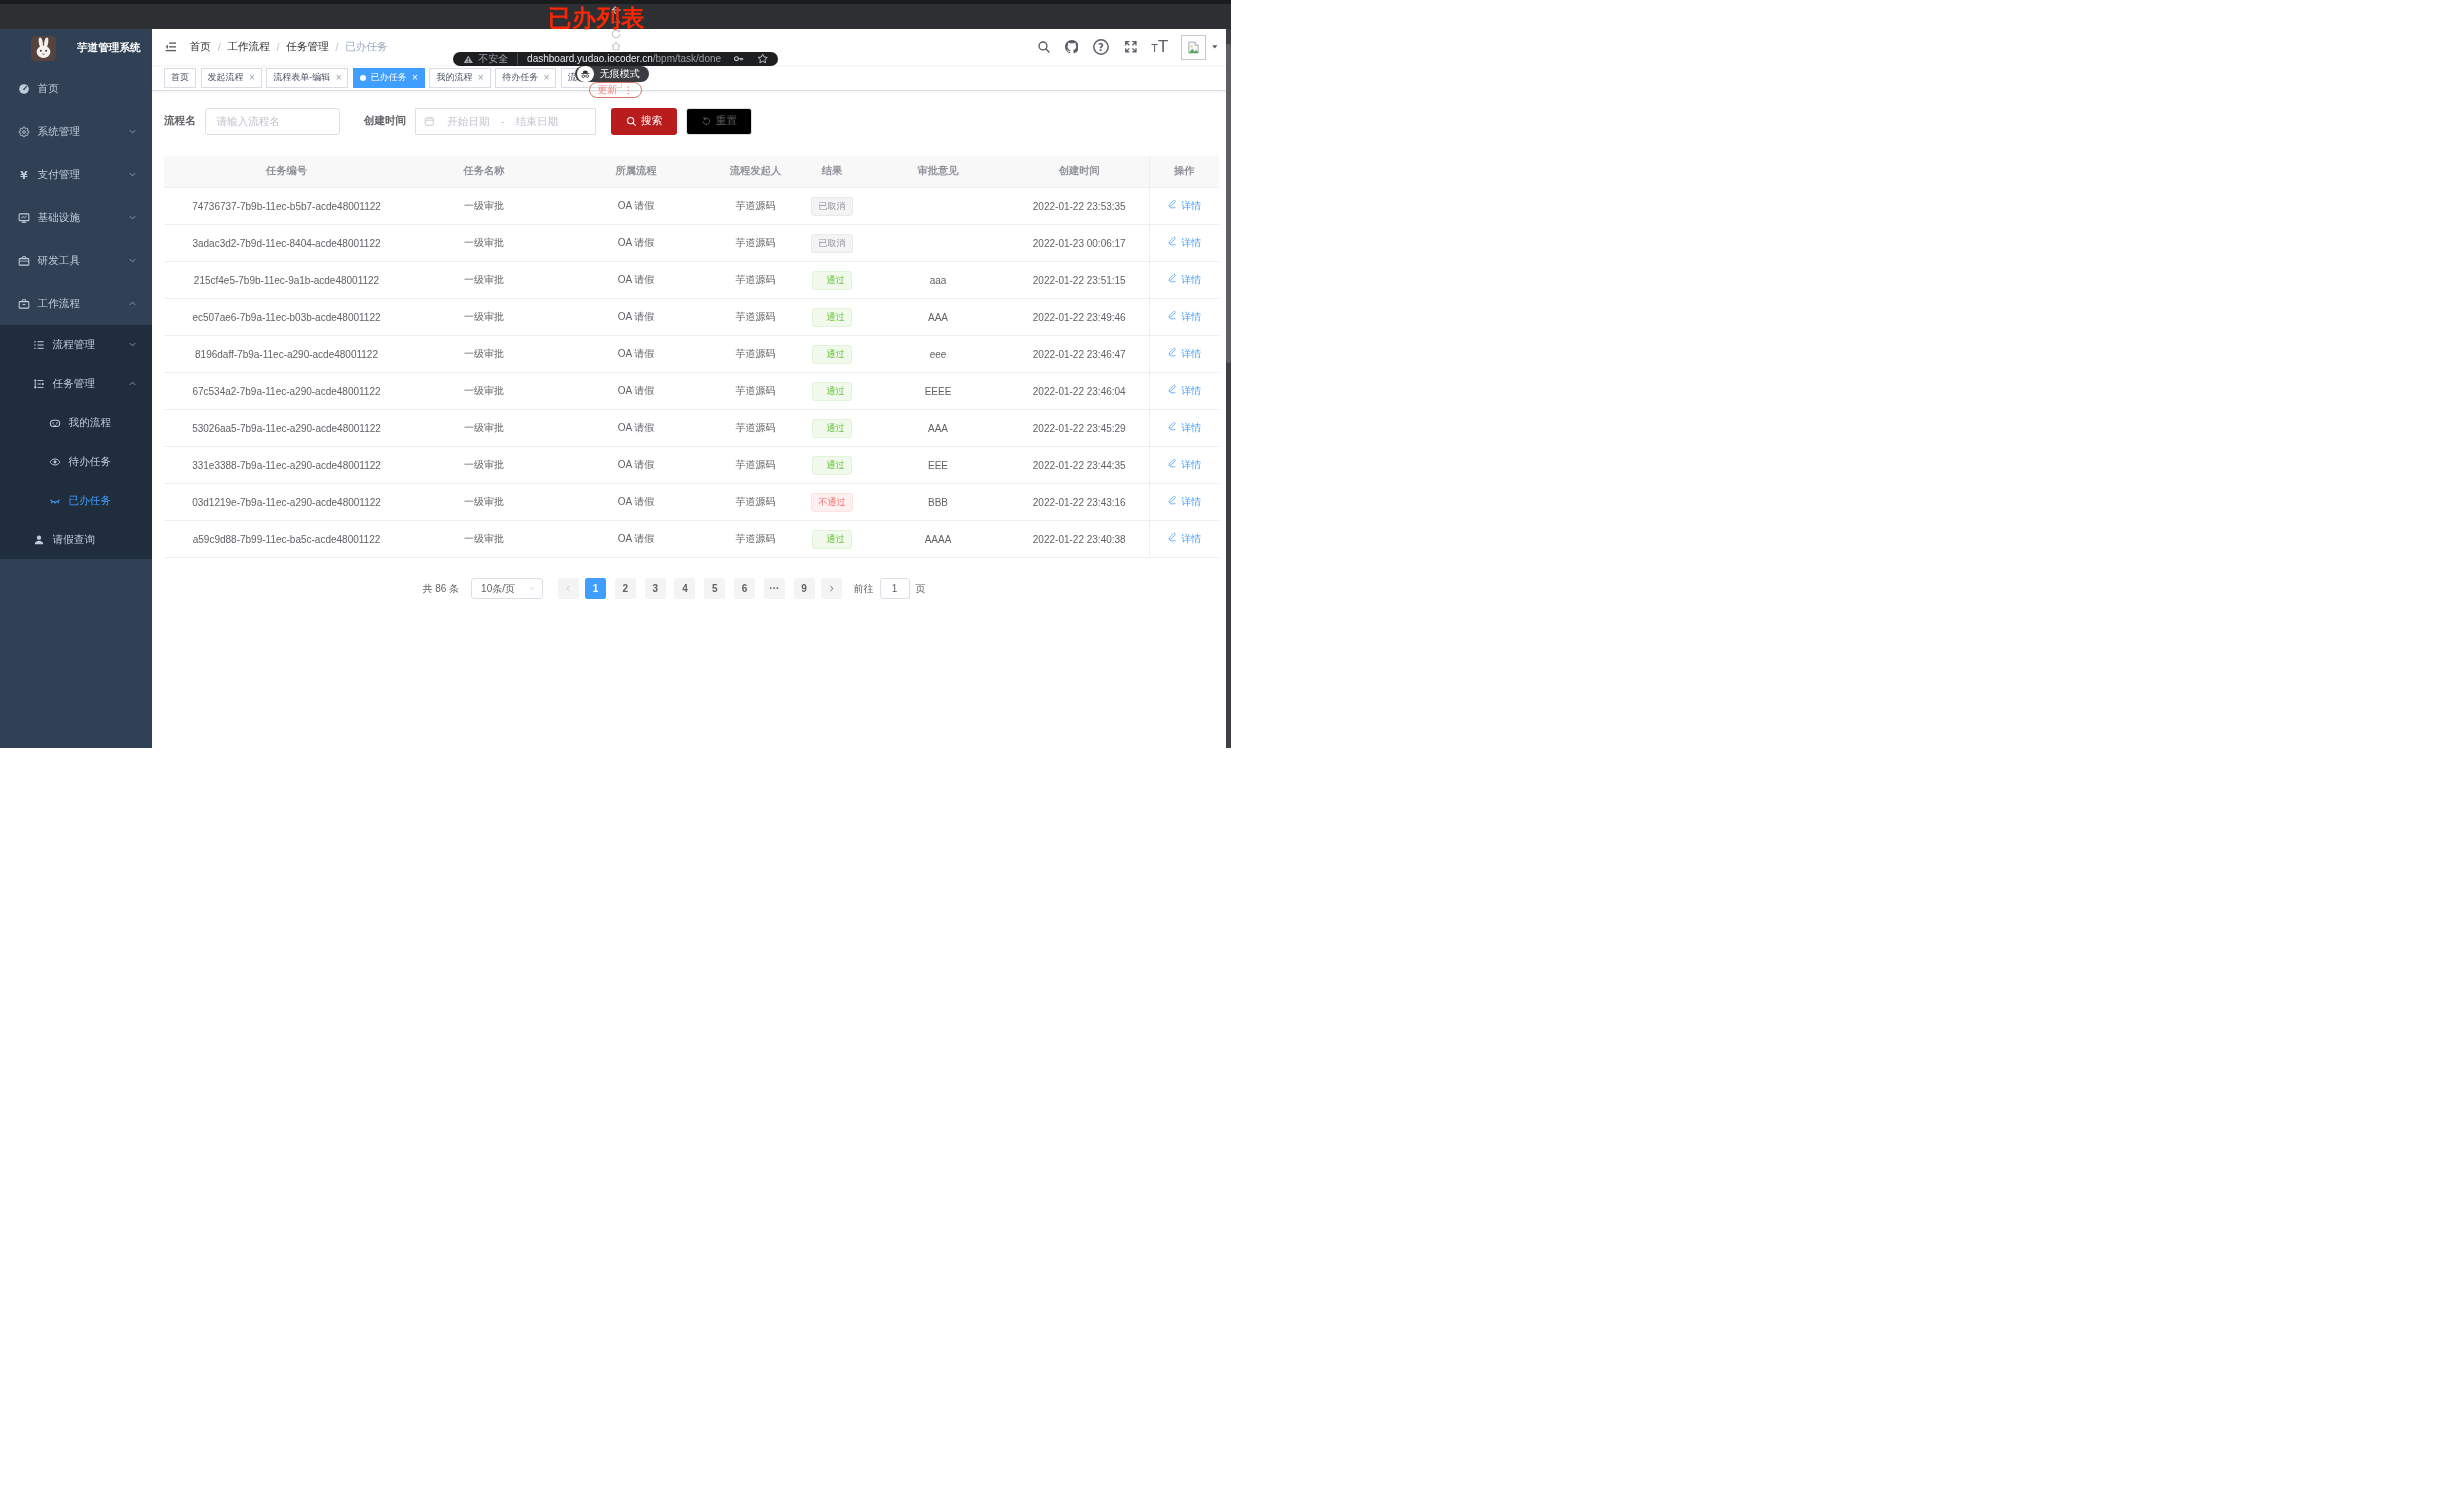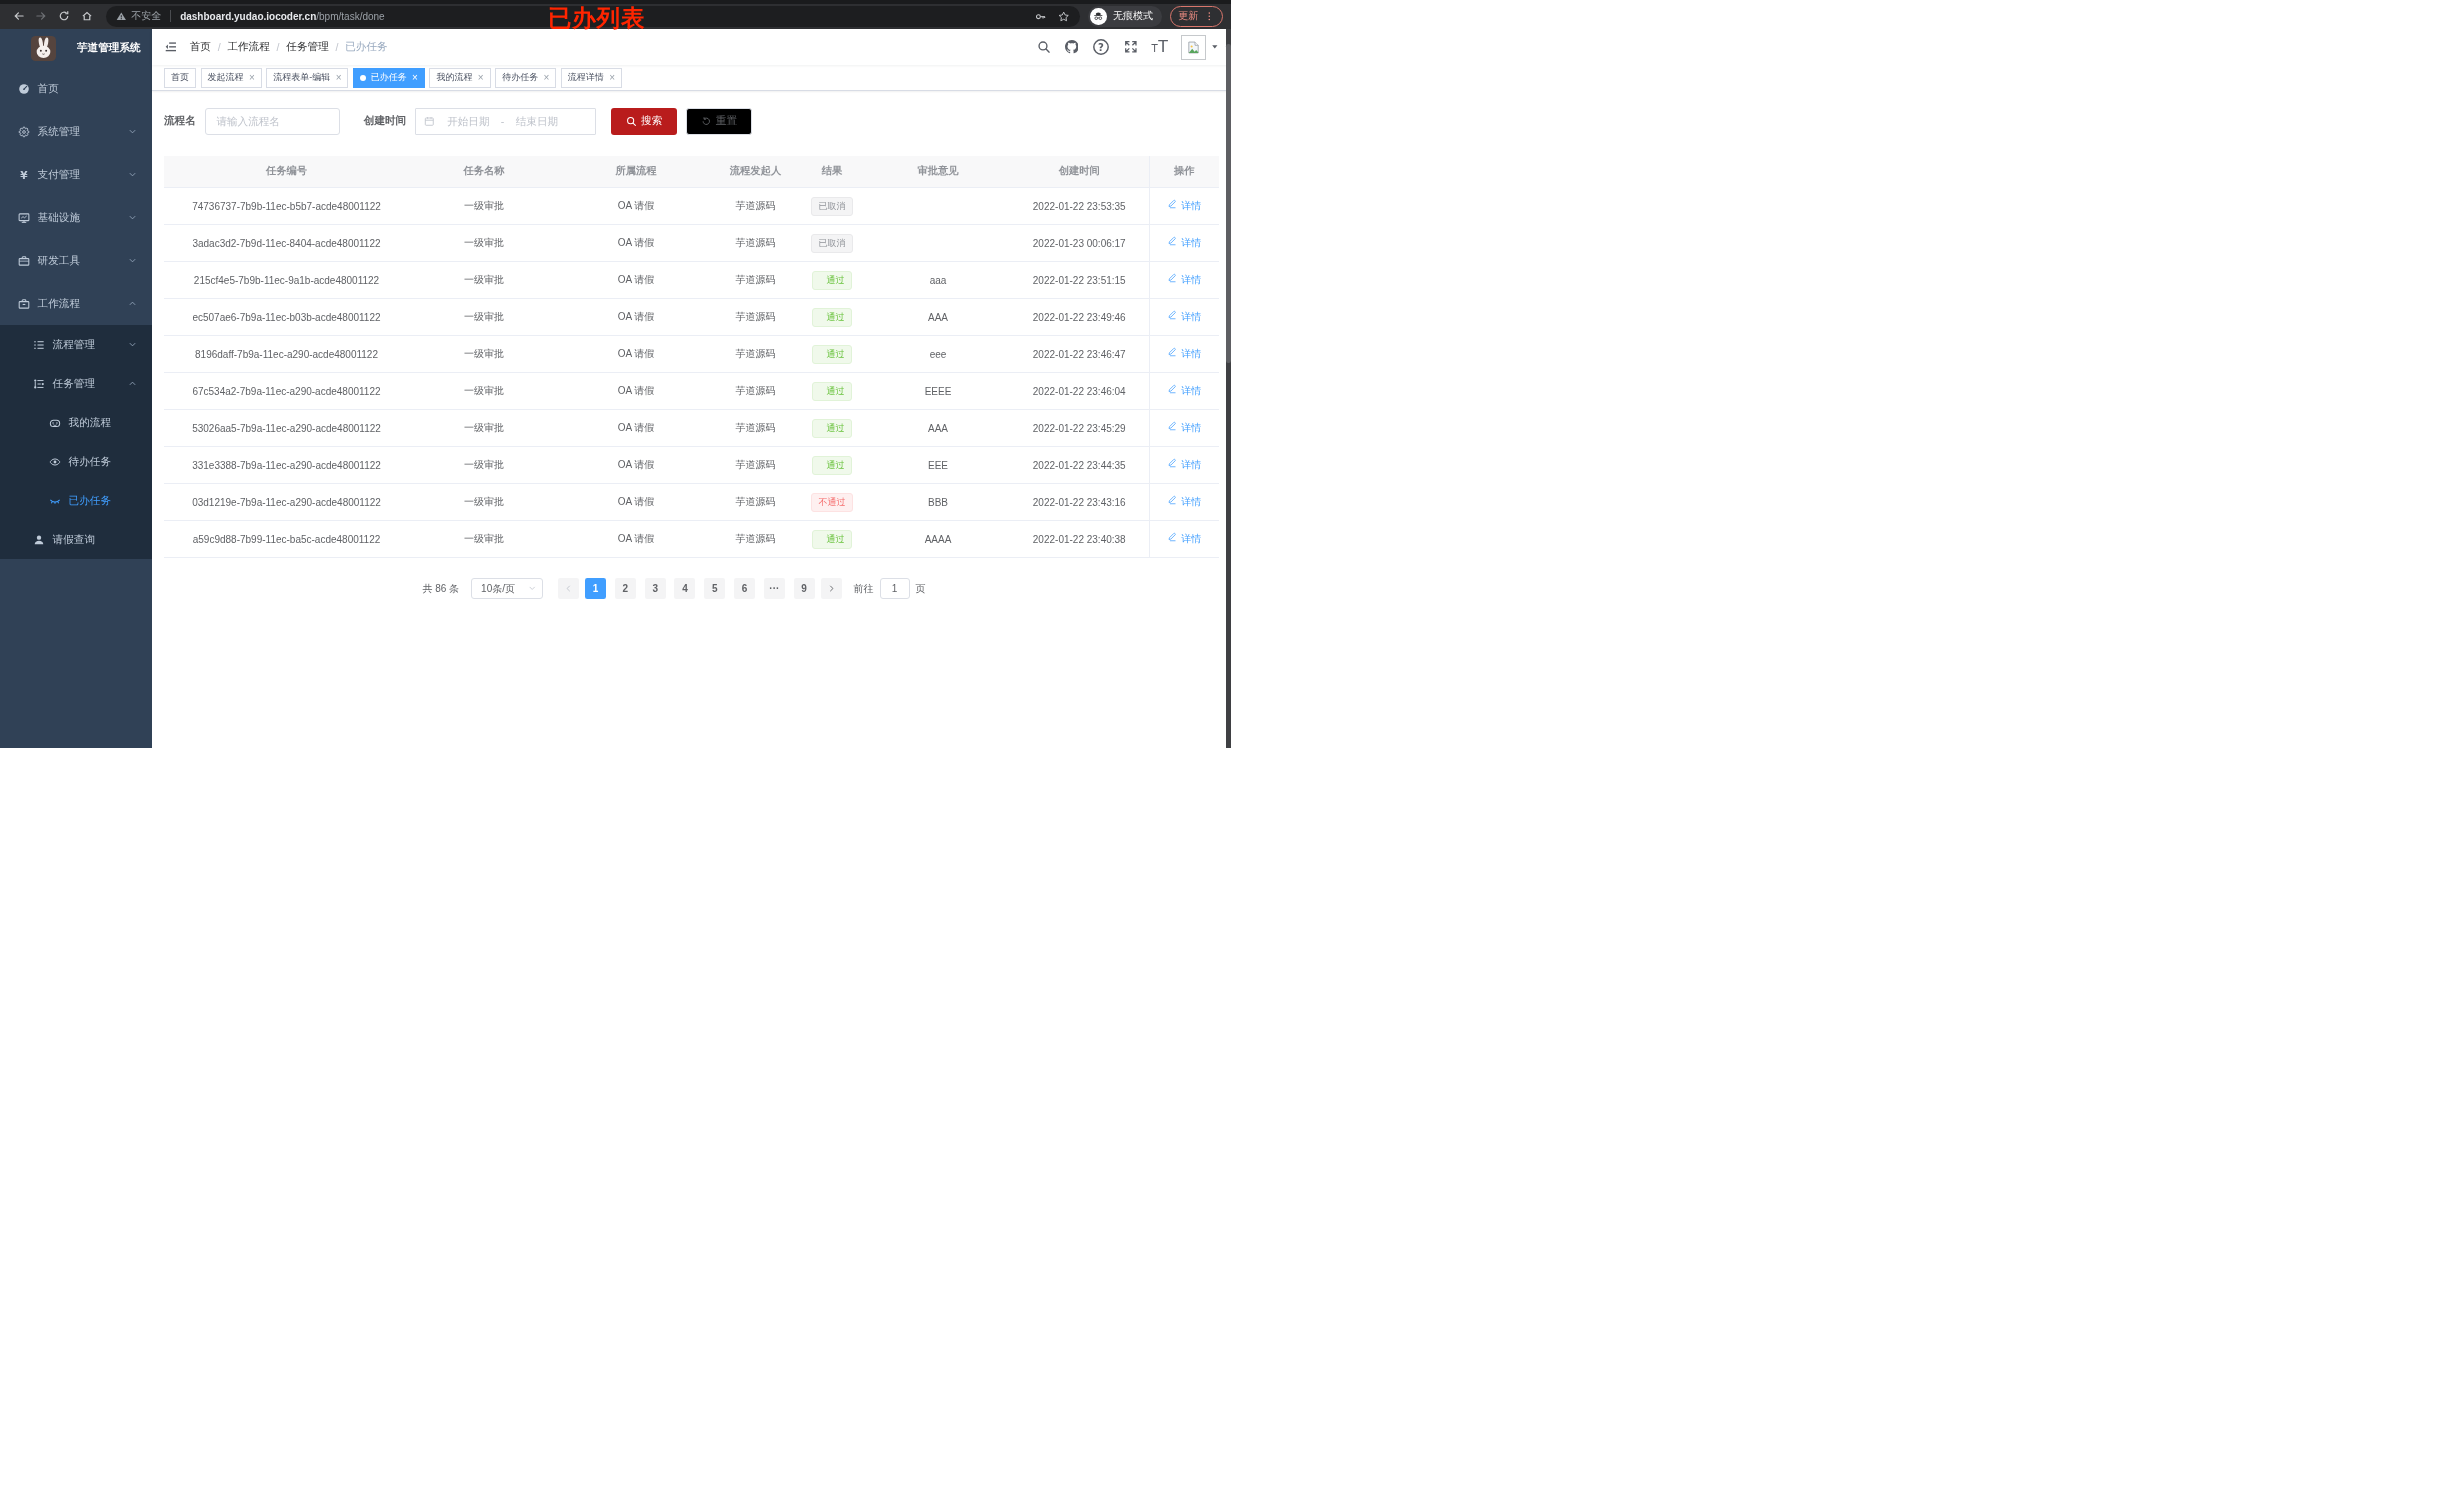--- a/index.html
+++ b/index.html
@@ -3,28 +3,28 @@
 <meta charset="utf-8">
 <style>
   * { margin:0; padding:0; box-sizing:border-box; }
   html,body { width:1231px; height:748px; overflow:hidden; }
   body { font-family:"Liberation Sans","DejaVu Sans",sans-serif; background:#fff; position:relative; }
   .icon svg, .chev svg { width:1em; height:1em; display:block; }
 
   
   .chrome { position:absolute; top:0; left:0; right:0; height:29px; background:#2e2f32; z-index:10; }
   .chrome-strip { height:3.8px; background:#1a1b1d; }
-  .chrome-row { height:25px; display:flex; align-items:center; padding:0 7.6px; color:#c8cacd; }
+  .chrome-row { height:25px; display:flex; align-items:center; padding:0 7.6px; color:#c8cacd;flex-direction:column; }
   .nav-btn { font-size:12px; margin:0 5.3px; display:flex; align-items:center; }
   .nav-btn.dim { color:#6e7175; }
   .url-pill { flex:1; height:21px; margin:0 7.6px; background:#1d1e20; border-radius:10.6px; display:flex; align-items:center; padding:0 10.6px; }
   .warn-icon { font-size:10.6px; color:#9aa0a6; display:flex; }
   .warn-text { color:#9aa0a6; font-size:10px; margin-left:4.6px; }
   .url-div { width:0.8px; height:12px; background:#4a4c50; margin:0 9px; }
-  .url-host { color:#e8eaed; font-size:10px;font-weight:bold; }
+  .url-host { color:#e8eaed; font-size:10px; }
   .url-path { color:#9aa0a6; font-size:10px; }
   .pill-spacer { flex:1; }
   .pill-ico { font-size:11.4px; color:#c8cacd; margin-left:12px; display:flex; }
   .incog { height:21px; background:#3b3c40; border-radius:10.6px; display:flex; align-items:center; padding:0 9px 0 2.3px; margin-right:7.6px; }
   .incog-circle { width:16.7px; height:16.7px; border-radius:50%; background:#fff; color:#2e2f32; display:flex; align-items:center; justify-content:center; font-size:10.6px; margin-right:6px; }
   .incog-label { color:#fff; font-size:10px; }
   .update-btn { height:21px; border:0.8px solid #d9766c; border-radius:10.6px; color:#ec8d82; display:flex; align-items:center; padding:0 7.6px; font-size:10px; gap:6px; }
   .update-dots { font-size:10.6px; display:flex; }
   .annotation { position:absolute; top:2.3px; left:548px; font-size:23.5px; font-weight:700; color:#ff2500; z-index:60; letter-spacing:0.8px; white-space:nowrap; }
 

